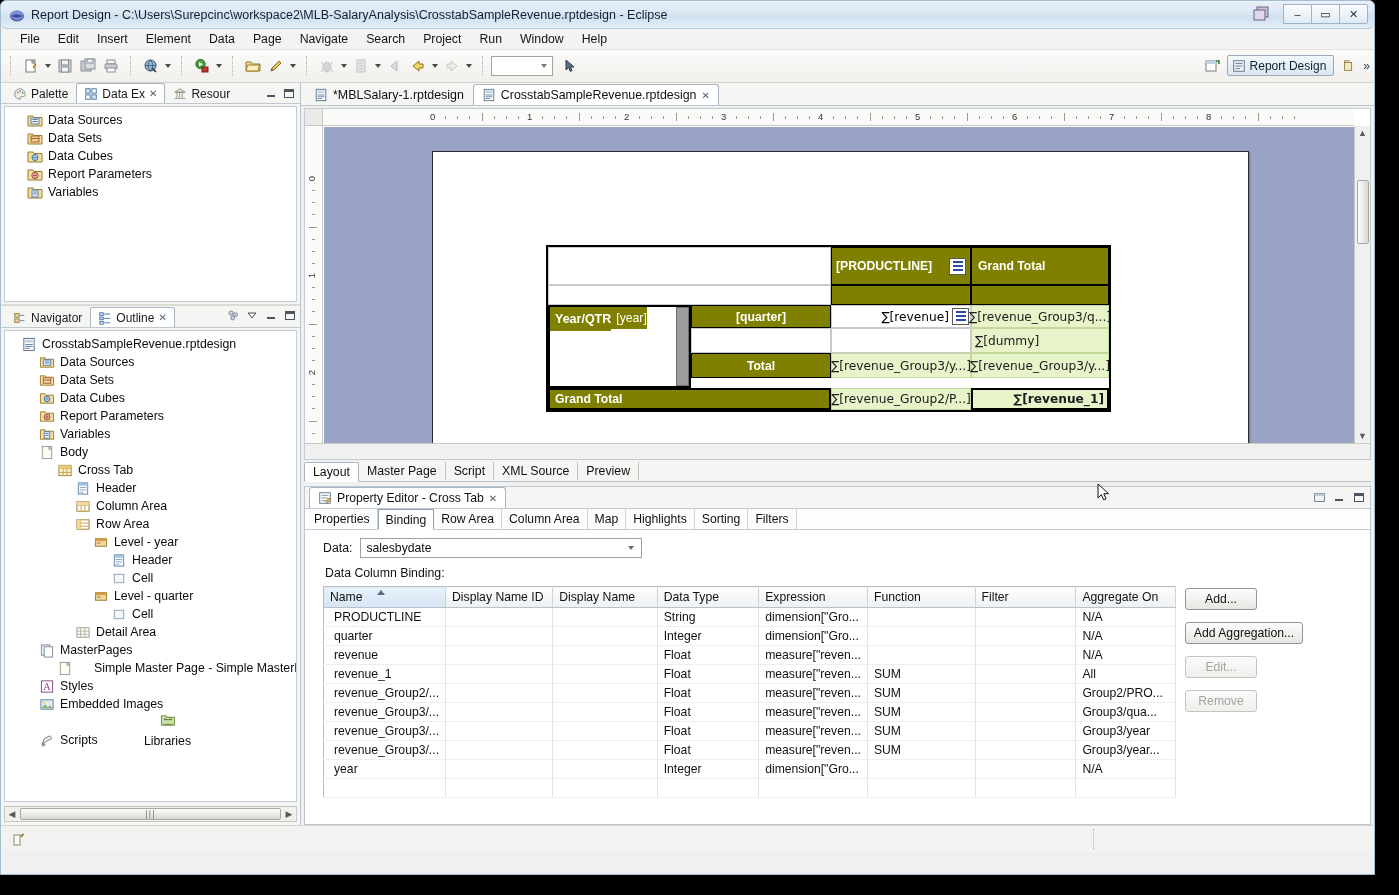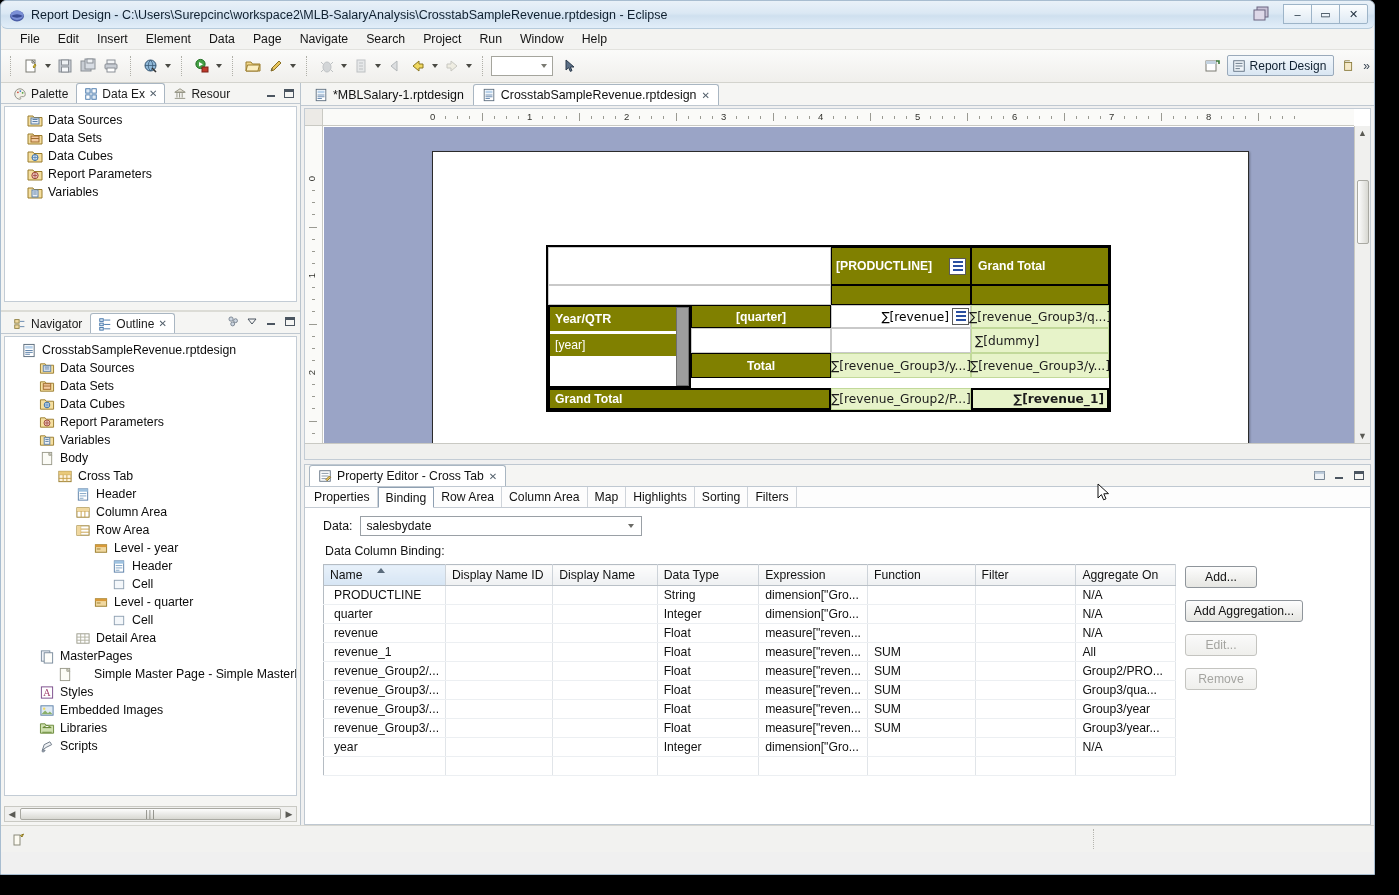--- a/index.html
+++ b/index.html
@@ -141,21 +141,21 @@
     background: #fff;
     border-color: #a9b6c2;
     border-radius: 3px 3px 0 0;
   }
   .vtab .x { font-size: 10px; color: #53606c; }
   .panel-ctl { position: absolute; right: 4px; top: 3px; display: flex; gap: 4px; }
   .pc { width: 14px; height: 14px; display:flex; align-items:center; justify-content:center; }
   .pc .min { width: 8px; height: 2px; background: #4b5560; margin-top: 5px; }
   .pc .max { width: 10px; height: 9px; border: 1px solid #4b5560; border-top-width: 3px; }
 
-  .treebox { background: #fff; border: 1px solid #c3ccd5; margin: 2px 3px 8px 3px;
+  .treebox { background: #fff; border: 1px solid #c3ccd5; margin: 2px 3px 2px 3px;
              flex: 1; overflow: hidden; position: relative; }
   .tree { padding: 4px 0 0 22px; }
   .trow { display: flex; align-items: center; height: 18px; gap: 5px; font-size: 12.3px; color: #0c0c0c; white-space: nowrap; }
   .ico { width: 16px; height: 15px; flex: 0 0 16px; }
 
   .outline-wrap { height: 552px; display: flex; flex-direction: column; border-top: 2px solid #dcdcd6; }
   .outline-tabs {
     height: 22px; display: flex; align-items: flex-end;
     padding-left: 4px; border-bottom: 1px solid #bfc8d1; position: relative;
   }
@@ -797,21 +797,21 @@
                 <span>Styles</span>
               </div>
               <div class="trow" style="padding-left: 26px;">
                 <span class="ico"><svg width="16" height="15" viewBox="0 0 16 16">
                     <rect x="1.5" y="3" width="13" height="10" fill="#dfeaf4" stroke="#5a7fa8"></rect>
                     <path d="M2 12 l4-4 3 3 2-2 3 3z" fill="#8ab06a"></path>
                     <circle cx="5" cy="6" r="1.3" fill="#f0d860"></circle>
                   </svg></span>
                 <span>Embedded Images</span>
               </div>
-              <div class="trow" style="padding-left: 26px;">
+              <div class="trow" style="padding-left: 26px; flex-direction: column;">
                 <span class="ico"><svg width="16" height="15" viewBox="0 0 16 16">
                     <path d="M1 3h5l1 1.5h8V13H1z" fill="#cfe0b0" stroke="#6a8a3a"></path>
                     <path d="M3 12h10M4 7h8M8 4.5 3.5 7h9z" fill="#f6f9ef" stroke="#6a8a3a"></path>
                   </svg></span>
                 <span>Libraries</span>
               </div>
               <div class="trow" style="padding-left: 26px;">
                 <span class="ico"><svg width="16" height="15" viewBox="0 0 16 16">
                     <path d="M3 12 l2-6 6-3 2 3 -6 3z" fill="#eef0f3" stroke="#6b7684"></path>
                     <path d="M3 12 q-1 1.5 .6 1.8 T6 12z" fill="#d8dde4" stroke="#6b7684"></path>
@@ -973,21 +973,21 @@
 
               <div class="xrow">
                 <div class="cell white" style="width:283px;height:20px;border-color:#c9c9c9"></div>
                 <div class="cell olive" style="width:140px;height:20px"></div>
                 <div class="cell olive" style="width:138px;height:20px"></div>
               </div>
 
               <div class="xrow">
 
                 <div style="width:143px;height:83px;border:2px solid #000;display:flex;">
-                  <div style="flex:1;display:flex;flex-direction:column;background:#fff">
+                  <div style="flex:1;display:flex;flex-direction:row;background:#fff">
                     <div class="olive" style="height:24px;display:flex;align-items:center;padding-left:5px;font-size:12.5px">
                       <span>Year/QTR</span>
                     </div>
                     <div style="height:3px;background:#fff"></div>
                     <div class="olive" style="height:22px;display:flex;align-items:center;padding-left:5px;font-size:12.2px;font-weight:normal">
                       <span>[year]</span>
                     </div>
                   </div>
                   <div class="scrollnub"></div>
                 </div>
@@ -1045,20 +1045,27 @@
         </div>
 
         <div class="vscroll-e">
           <span class="vs-arrow">▲</span>
           <span class="vs-thumb" style="margin-top:40px"></span>
           <span class="vs-arrow" style="position:absolute;bottom:0">▼</span>
         </div>
         <div class="hscroll-e"></div>
       </div>
 
+      <div class="layout-tabs">
+        <span class="ltab active">Layout</span>
+        <span class="ltab">Master Page</span>
+        <span class="ltab">Script</span>
+        <span class="ltab">XML Source</span>
+        <span class="ltab">Preview</span>
+      </div>
 
       <div class="propeditor">
         <div class="pe-titlebar">
           <span class="pe-tab">
             <svg width="14" height="14" viewBox="0 0 16 16">
                 <rect x="2" y="2" width="12" height="12" fill="#fff" stroke="#5a6b7c"></rect>
                 <path d="M4 5h8M4 8h8M4 11h6" stroke="#7a8b9c"></path>
                 <path d="M9 12 l4-4 1.5 1.5 -4 4z" fill="#e7c45c" stroke="#8a6f22"></path>
               </svg>
             <span>Property Editor - Cross Tab</span>

